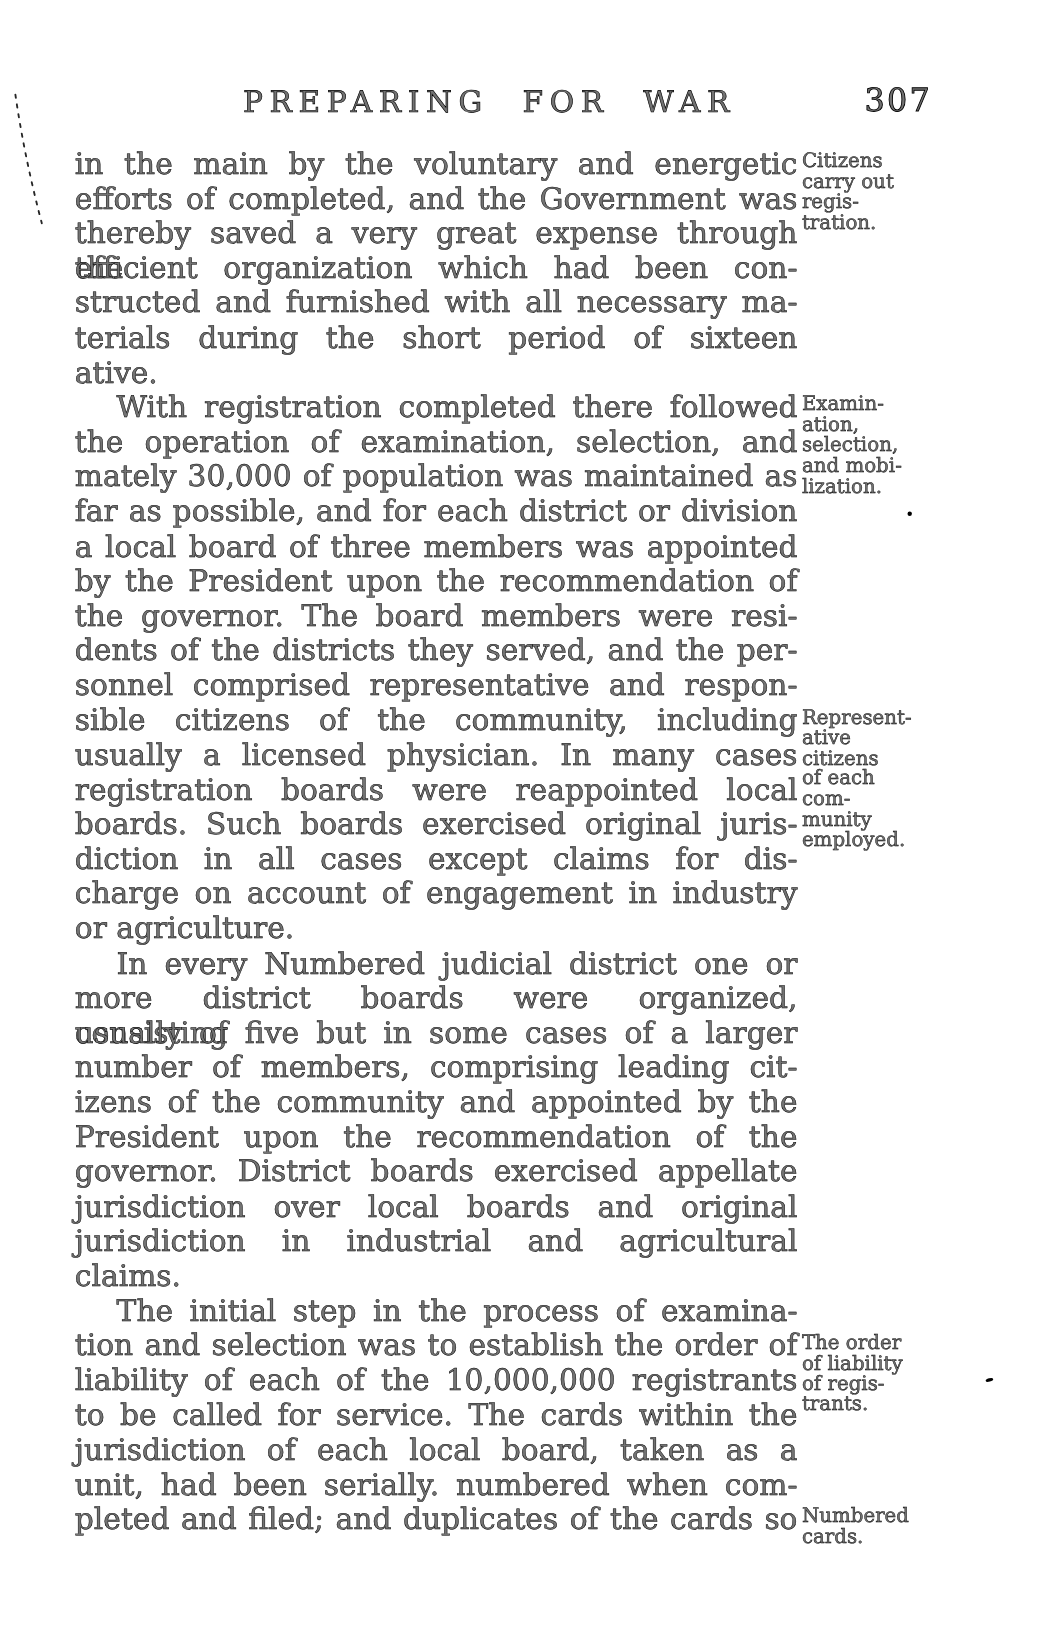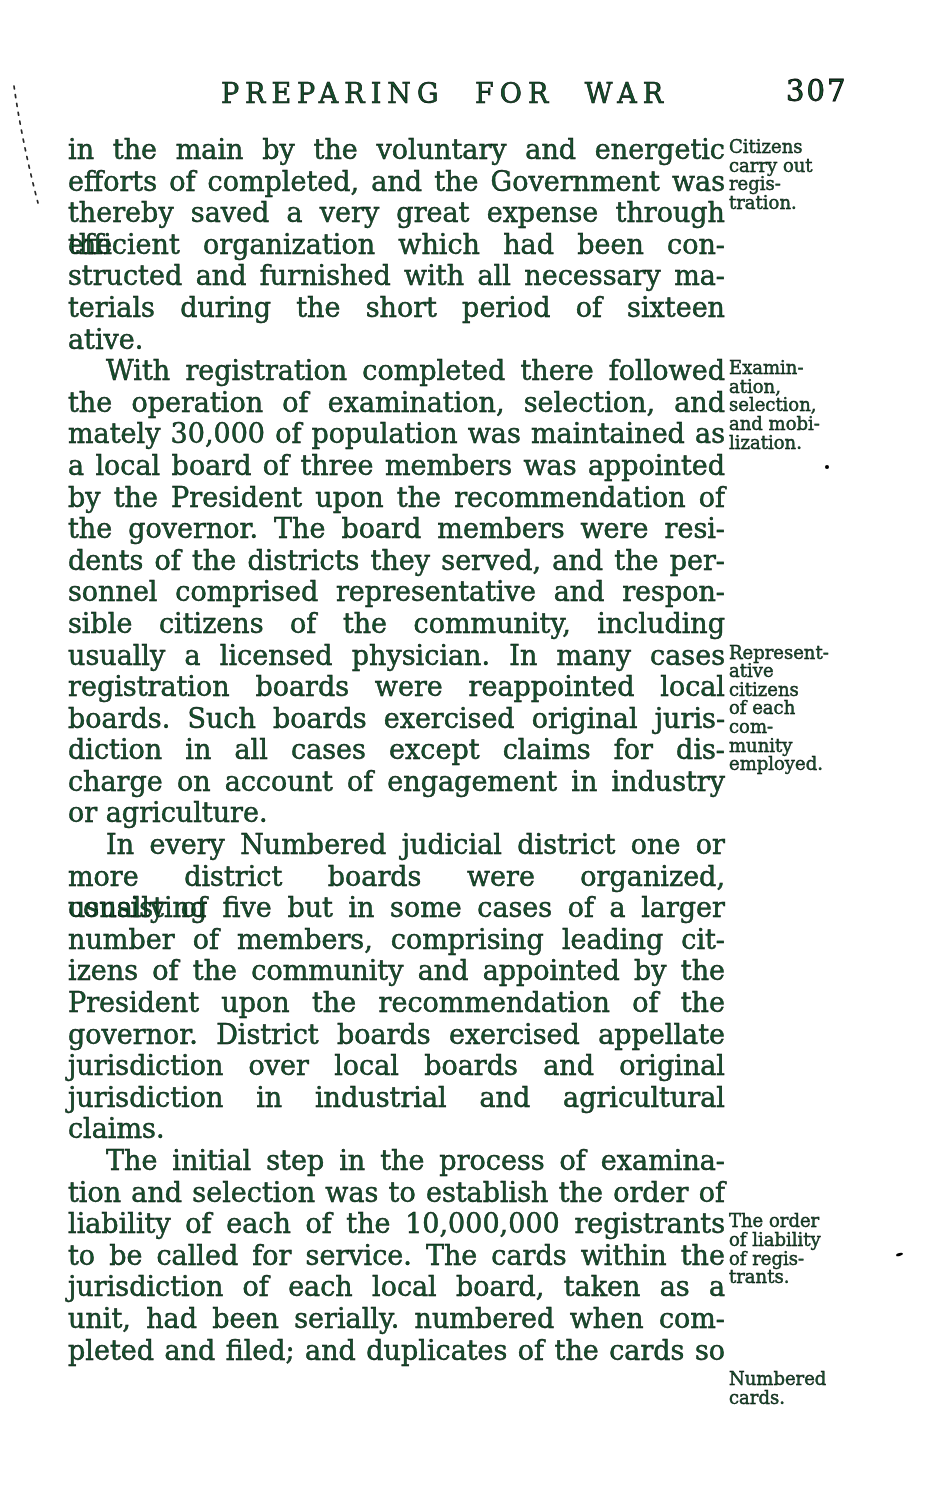--- a/index.html
+++ b/index.html
@@ -1,20 +1,20 @@
 <!DOCTYPE html>
 <html><head>
 <meta charset="utf-8">
 <style>
   html,body { margin:0; padding:0; background:#e8e8e8; }
   .page {
     position:relative;
     width:950px; height:1500px;
     background:#ffffff;
-    color:#14532d;
+    color:#737373;
     font-family:"DejaVu Serif","Liberation Serif",serif;
     overflow:hidden;
     text-decoration:underline;
   }
   
   .header-title {
     position:absolute; top:78px; left:165px; width:560px;
     text-align:center;
     font-size:27px; line-height:32px;
     letter-spacing:6px; word-spacing:16px;
@@ -73,20 +73,21 @@
       <div class="line">in the main by the voluntary and energetic</div>
       <div class="line">efforts of completed, and the Government was</div>
       <div class="line">thereby saved a very great expense through the</div>
       <div class="line">efficient organization which had been con-</div>
       <div class="line">structed and furnished with all necessary ma-</div>
       <div class="line">terials during the short period of sixteen</div>
       <div class="line end">ative.</div>
       <div class="line indent">With registration completed there followed</div>
       <div class="line">the operation of examination, selection, and</div>
       <div class="line">mately 30,000 of population was maintained as</div>
+      <div class="line">far as possible, and for each district or division</div>
       <div class="line">a local board of three members was appointed</div>
       <div class="line">by the President upon the recommendation of</div>
       <div class="line">the governor.  The board members were resi-</div>
       <div class="line">dents of the districts they served, and the per-</div>
       <div class="line">sonnel comprised representative and respon-</div>
       <div class="line">sible citizens of the community, including</div>
       <div class="line">usually a licensed physician.  In many cases</div>
       <div class="line">registration boards were reappointed local</div>
       <div class="line">boards.  Such boards exercised original juris-</div>
       <div class="line">diction in all cases except claims for dis-</div>

